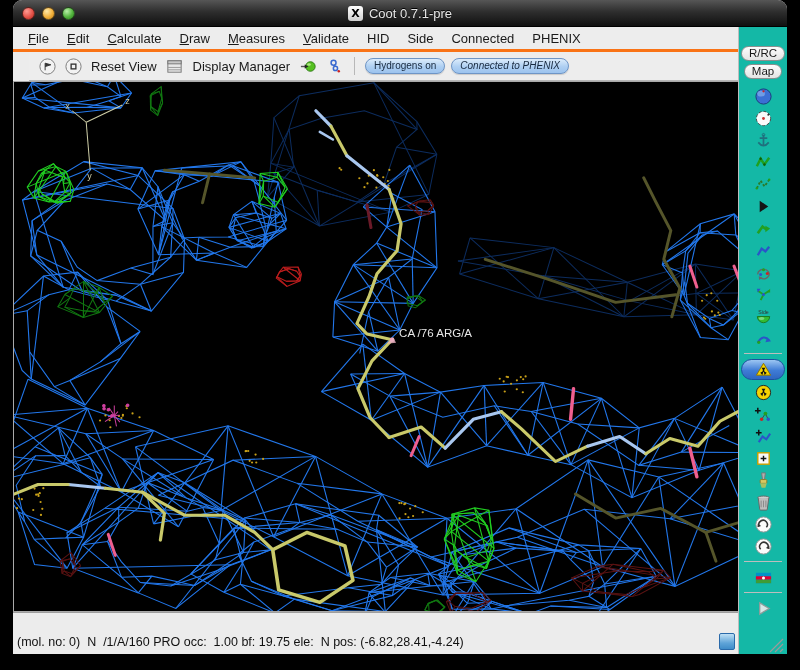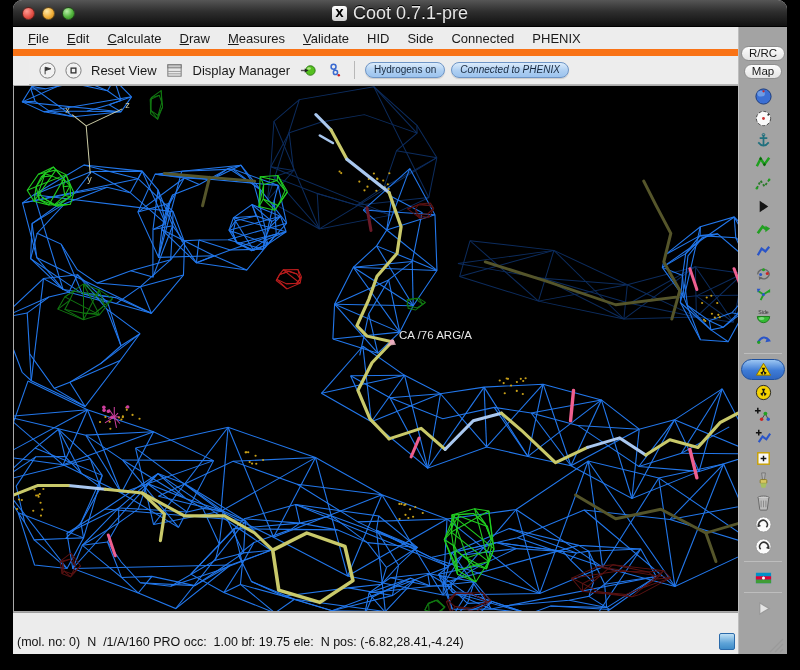--- a/index.html
+++ b/index.html
@@ -13,37 +13,37 @@
   .lights{display:flex;gap:7px;margin-left:9px;}
   .light{width:13px;height:13px;border-radius:50%;border:1px solid rgba(0,0,0,.55);box-sizing:border-box;}
   .light.red{background:radial-gradient(circle at 35% 30%,#ff9a92,#e5544a 55%,#b22a20);}
   .light.yellow{background:radial-gradient(circle at 35% 30%,#ffe9a8,#f2b13c 55%,#c2821a);}
   .light.green{background:radial-gradient(circle at 35% 30%,#b8f0a8,#53b43e 55%,#2d8220);}
   .title-wrap{position:absolute;left:0;right:0;text-align:center;display:flex;justify-content:center;
     align-items:center;gap:6px;pointer-events:none;}
   .x11{display:inline-flex;width:15px;height:15px;background:linear-gradient(#fff,#cfcfcf);border-radius:3px;
     color:#000;font-weight:bold;font-size:11px;align-items:center;justify-content:center;
     font-family:"DejaVu Sans",sans-serif;}
-  .title-text{color:#e6e6e6;font-size:18px;text-shadow:0 -1px 0 #000;}
+  .title-text{color:#e6e6e6;font-size:13px;text-shadow:0 -1px 0 #000;}
   
   .content{flex:1;display:flex;min-height:0;}
   .left-col{flex:1;display:flex;flex-direction:column;min-width:0;}
-  .menubar{height:22px;flex:0 0 22px;background:#ededed;border-bottom:7px solid #f97316;
+  .menubar{height:22px;flex:0 0 22px;background:#ededed;border-bottom:3px solid #f97316;
     display:flex;align-items:center;padding-left:6px;font-size:13px;color:#1a1a1a;}
   .menu-item{padding:0 9px;cursor:default;white-space:nowrap;}
   .menu-item u{text-decoration:underline;}
   .toolbar{height:28px;flex:0 0 28px;background:#ededed;border-bottom:1px solid #b6b6b6;
     display:flex;align-items:center;padding-left:8px;font-size:13px;color:#1a1a1a;gap:6px;margin-left:16px;}
   .tb-icon{width:20px;height:20px;display:inline-flex;align-items:center;justify-content:center;}
   .tb-label{padding:0 2px;white-space:nowrap;}
   .tb-sep{width:1px;height:18px;background:#b8b8b8;margin:0 4px;}
   .pill-blue{border:1.5px solid #6e95c6;border-radius:10px;background:linear-gradient(#dcecfb,#aecff2 55%,#9cc3ee);
     color:#17293f;font-size:10px;padding:1px 8px 2px;white-space:nowrap;box-shadow:0 1px 1px rgba(0,0,0,.15);}
   
-  .right-col{flex:0 0 49px;background:#a3a3a3;border-left:1px solid #bdbdbd;display:flex;
+  .right-col{flex:0 0 49px;background:#14b8a6;border-left:1px solid #bdbdbd;display:flex;
     flex-direction:column;align-items:center;position:relative;padding-top:17px;box-sizing:border-box;}
   .pill-gray{border:1px solid #8f8f8f;border-radius:9px;background:linear-gradient(#fdfdfd,#e4e4e4);
     color:#1a1a1a;font-size:11.5px;padding:0px 7px 1px;margin:1.5px 0;white-space:nowrap;}
   .tool-stack{margin-top:5px;display:flex;flex-direction:column;align-items:center;width:100%;}
   .tool{height:22px;width:44px;display:flex;align-items:center;justify-content:center;}
   .tool.active{background:linear-gradient(#9cc6f2,#3f7cd6 55%,#2f66c0);border:1px solid #1c4f9e;
     border-radius:11px;box-sizing:border-box;height:21px;margin:1px 0;}
   .tool.disabled{opacity:.9;}
   .tool-sep{height:1px;width:38px;background:#bdbdbd;margin:4px 0;}
   .grip{position:absolute;right:1px;bottom:1px;width:20px;height:18px;}

